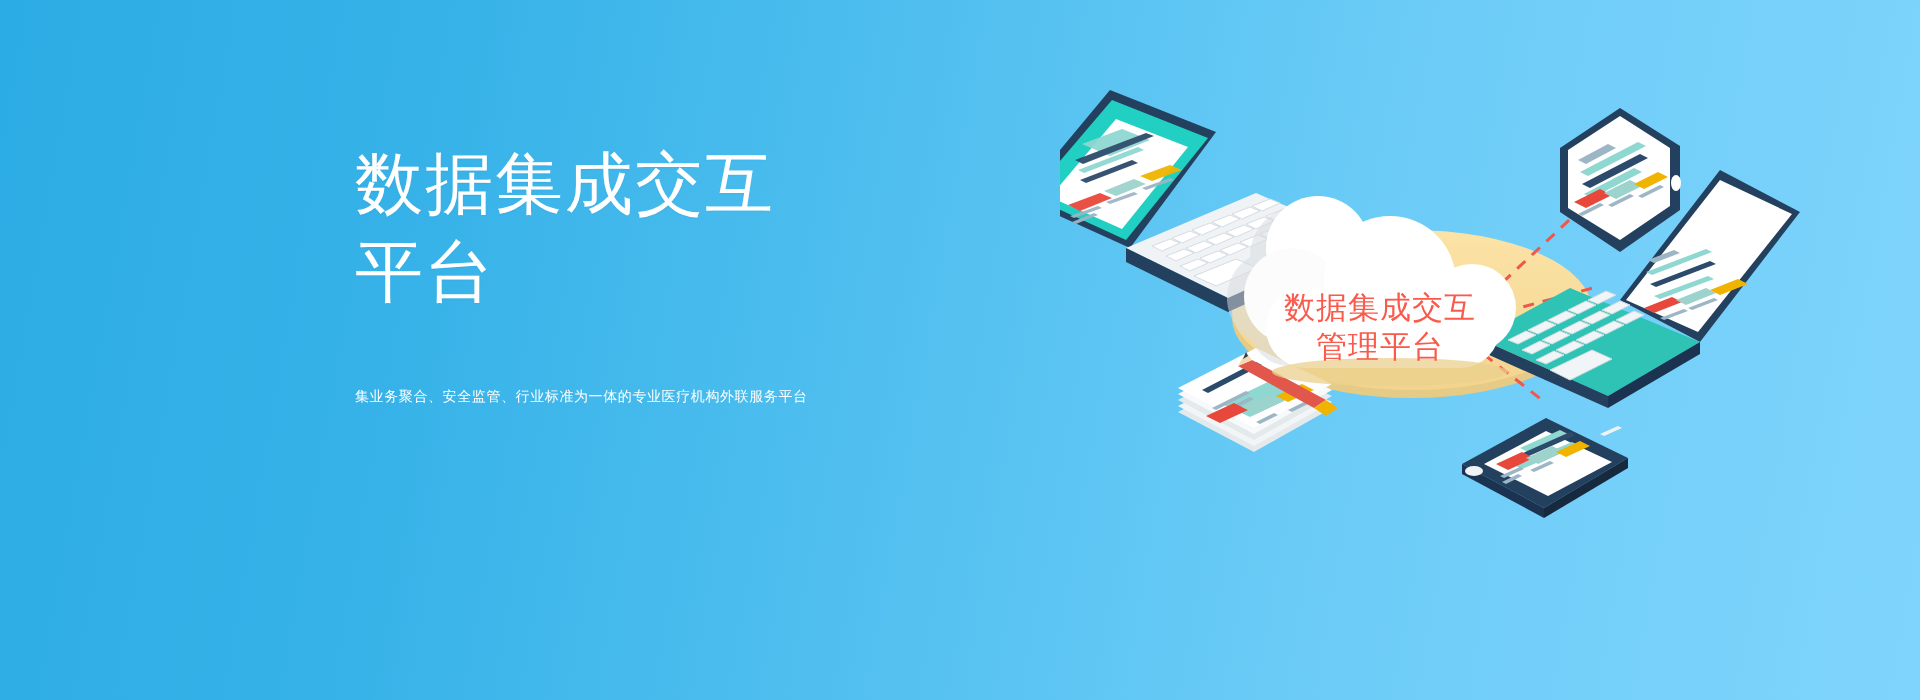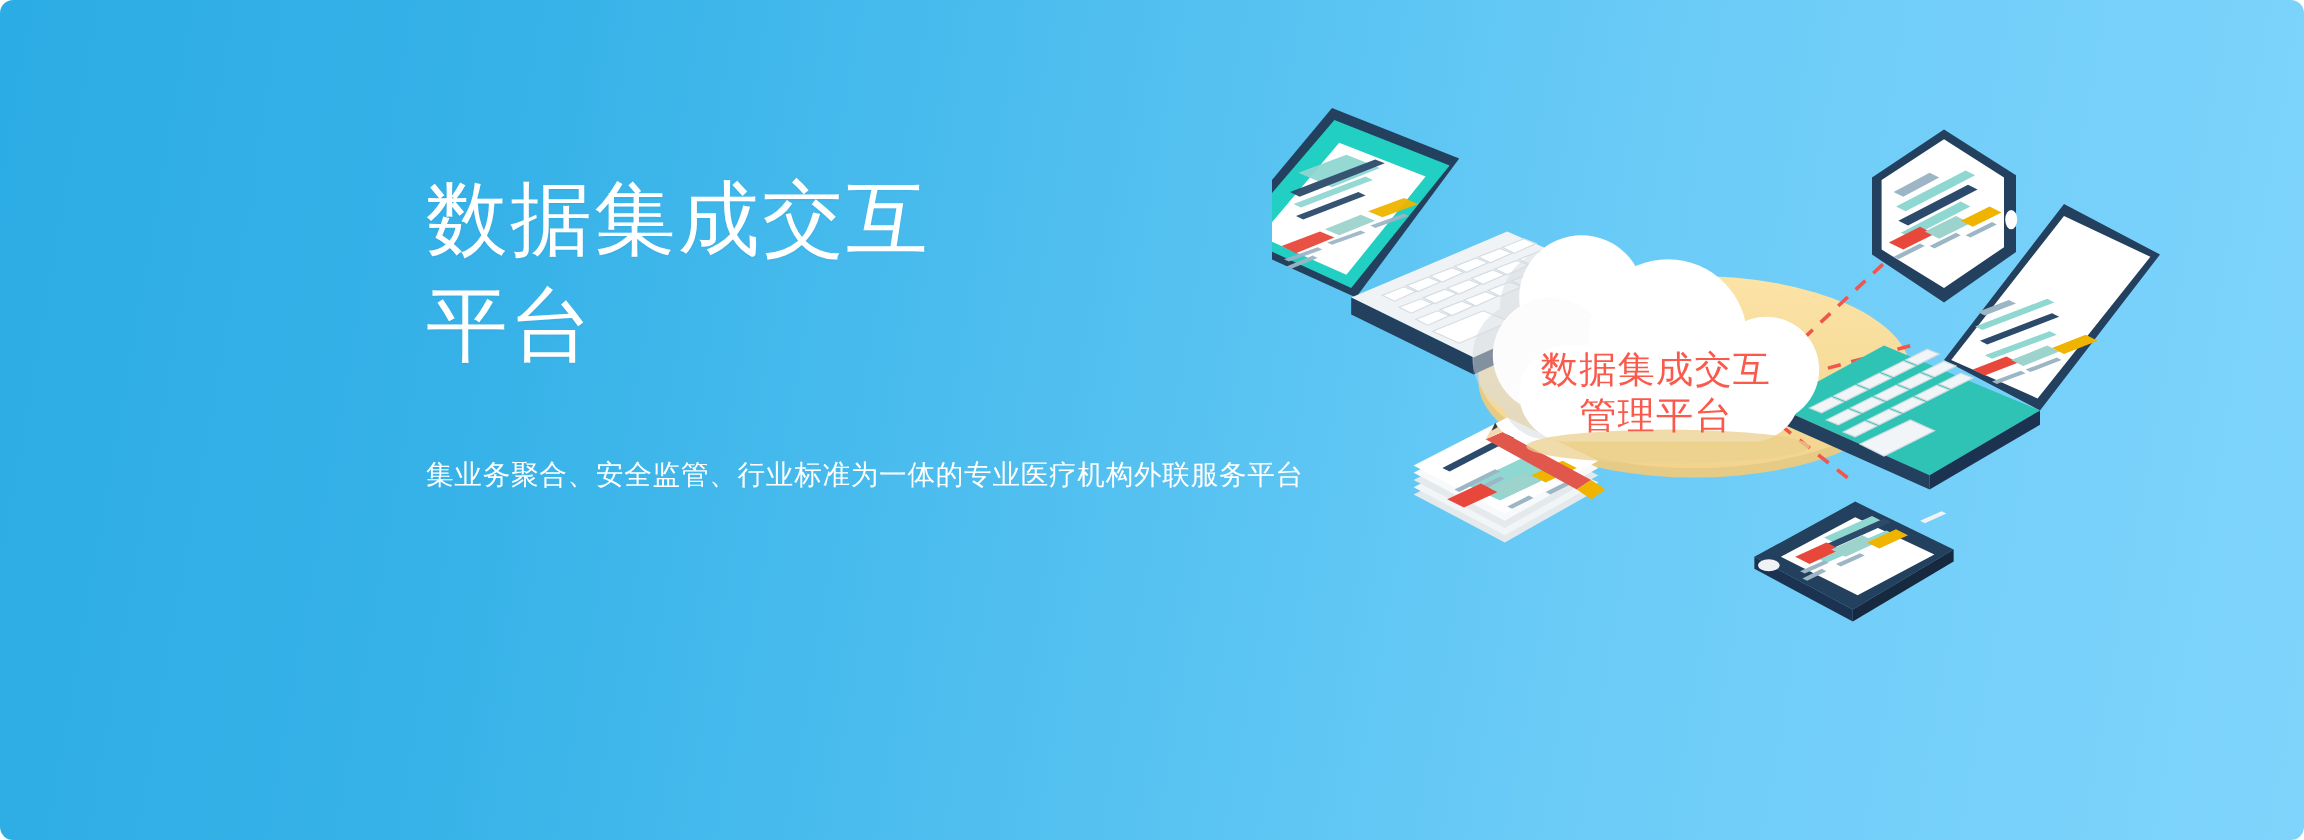--- a/index.html
+++ b/index.html
@@ -10,21 +10,20 @@
   body {
     font-family: "DejaVu Sans", "Liberation Sans", sans-serif;
   }
 
   .banner {
     position: relative;
     width: 1920px;
     height: 700px;
     overflow: hidden;
     background: linear-gradient(100deg, #2CACE4 0%, #36B2E8 22%, #52C0F0 48%, #6CCCF7 70%, #7FD4FC 100%);
-    border-radius: 11px;
   }
 
   
   .text-block {
     position: absolute;
     left: 355px;
     top: 140px;
     width: 680px;
   }
   .headline {
@@ -36,21 +35,21 @@
     white-space: pre-wrap;
     margin: 0;
     text-shadow: 0 1px 2px rgba(0,0,0,0.04);
   }
   .subhead {
     margin: 0;
     position: absolute;
     left: 0px;
     top: 243px;
     color: #ffffff;
-    font-size: 23px;
+    font-size: 14px;
     line-height: 26px;
     letter-spacing: 0.6px;
     white-space: nowrap;
   }
 
   
   .stage {
     position: absolute;
     left: 1060px;
     top: 60px;

